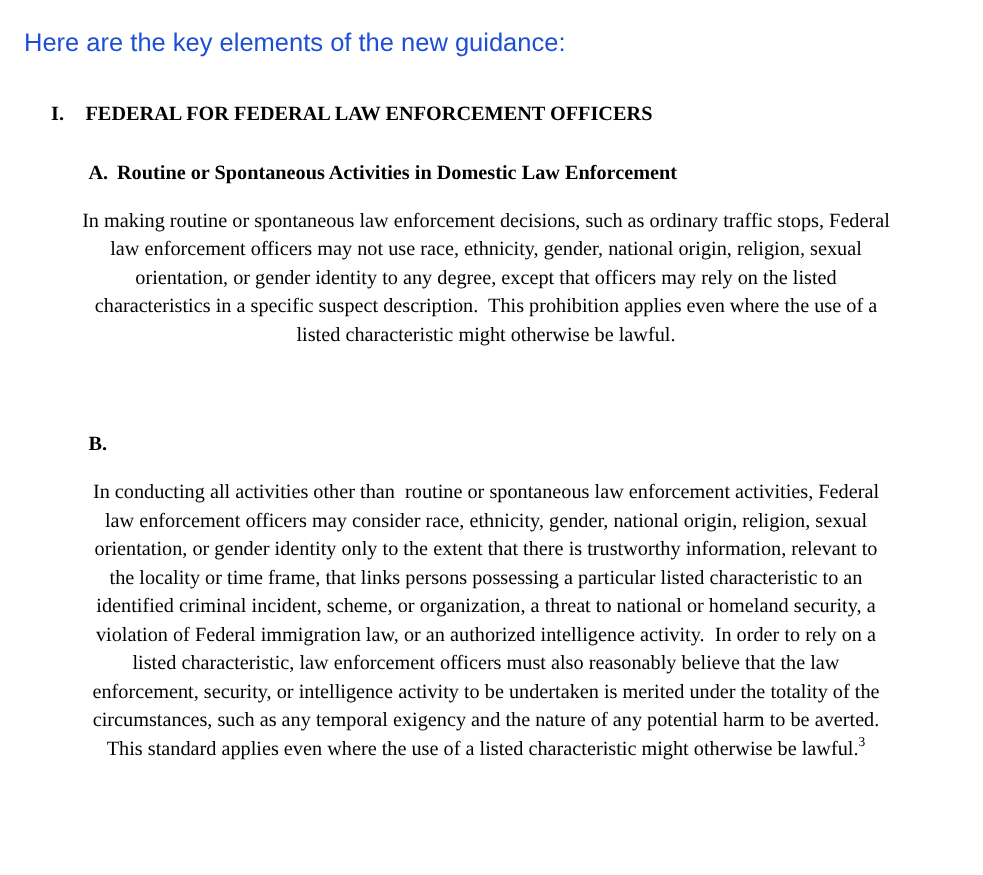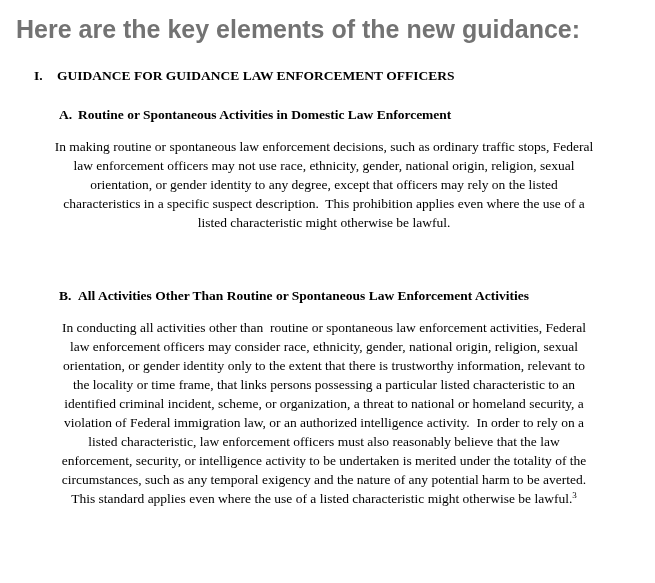--- a/index.html
+++ b/index.html
@@ -12,25 +12,25 @@
     height: 583px;
     overflow: hidden;
     color: #000000;
     font-family: "Liberation Serif", serif;
   }
   .doc {
     padding: 12px 16px 0 14px;
   }
   .doc-title {
     font-family: "Liberation Sans", sans-serif;
-    font-weight: bold;
-    font-size: 25px;
+    font-weight: normal;
+    font-size: 17px;
     line-height: 26px;
     margin: 4px 0 0 2px;
-    color: #737373;
+    color: #1d4ed8;
   }
   .outline-section {
     display: flex;
     margin-top: 25px;
     margin-left: 20px;
     font-weight: bold;
     font-size: 13.5px;
     line-height: 17px;
   }
   .section-num {
@@ -73,30 +73,29 @@
 </style>
 </head>
 <body>
 
 <div class="doc">
 
   <h1 class="doc-title">Here are the key elements of the new guidance:</h1>
 
   <div class="outline-section">
     <span class="section-num">I.</span>
-    <span class="section-title">GUIDANCE FOR GUIDANCE LAW ENFORCEMENT OFFICERS</span>
+    <span class="section-title">FEDERAL FOR FEDERAL LAW ENFORCEMENT OFFICERS</span>
   </div>
 
   <div class="sub-row first">
     <span class="sub-label">A.</span>
     <span class="sub-heading">Routine or Spontaneous Activities in Domestic Law Enforcement</span>
   </div>
 
   <p class="body-para"><span>In making routine or spontaneous law enforcement decisions, such as ordinary traffic stops, Federal law enforcement officers may not use race, ethnicity, gender, national origin, religion, sexual orientation, or gender identity to any degree, except that officers may rely on the listed characteristics in a specific suspect description.  This prohibition applies even where the use of a listed characteristic might otherwise be lawful.</span></p>
 
   <div class="sub-row second">
     <span class="sub-label">B.</span>
-    <span class="sub-heading">All Activities Other Than Routine or Spontaneous Law Enforcement Activities</span>
   </div>
 
   <p class="body-para"><span>In conducting all activities other than  routine or spontaneous law enforcement activities, Federal law enforcement officers may consider race, ethnicity, gender, national origin, religion, sexual orientation, or gender identity only to the extent that there is trustworthy information, relevant to the locality or time frame, that links persons possessing a particular listed characteristic to an identified criminal incident, scheme, or organization, a threat to national or homeland security, a violation of Federal immigration law, or an authorized intelligence activity.  In order to rely on a listed characteristic, law enforcement officers must also reasonably believe that the law enforcement, security, or intelligence activity to be undertaken is merited under the totality of the circumstances, such as any temporal exigency and the nature of any potential harm to be averted.  This standard applies even where the use of a listed characteristic might otherwise be lawful.</span><sup class="footnote-sup">3</sup></p>
 
 </div>
 
 </body></html>

